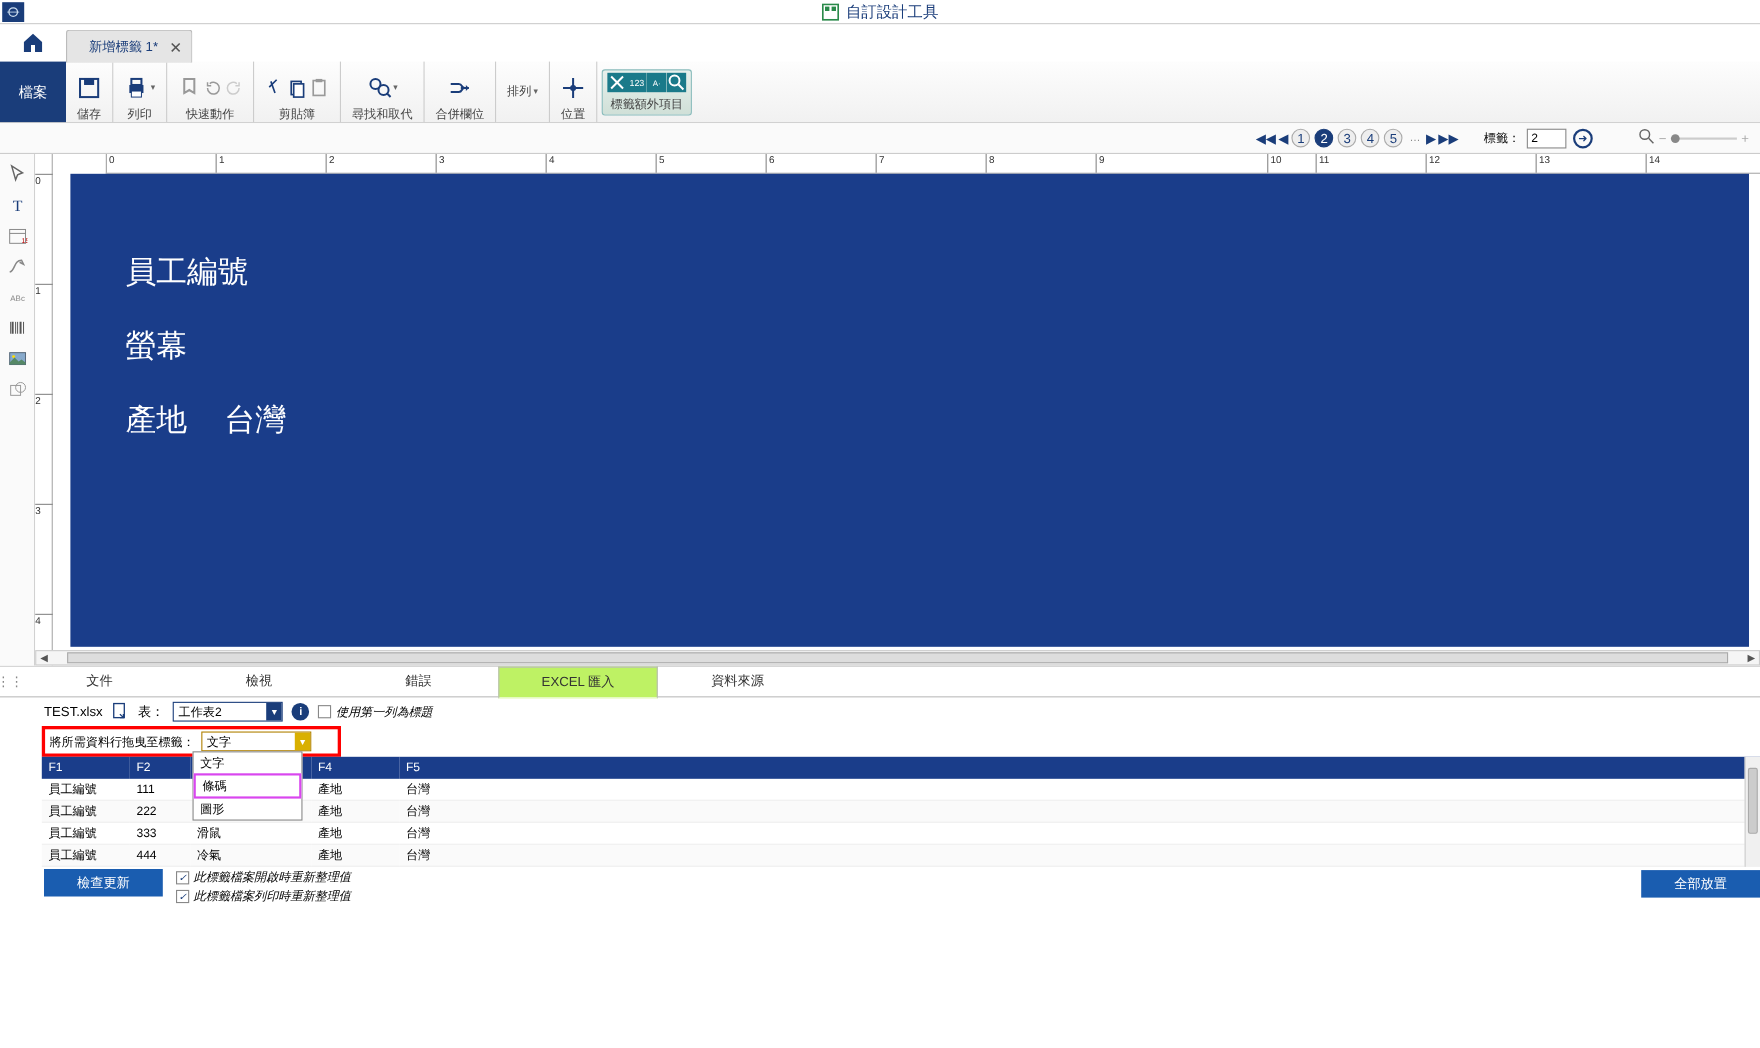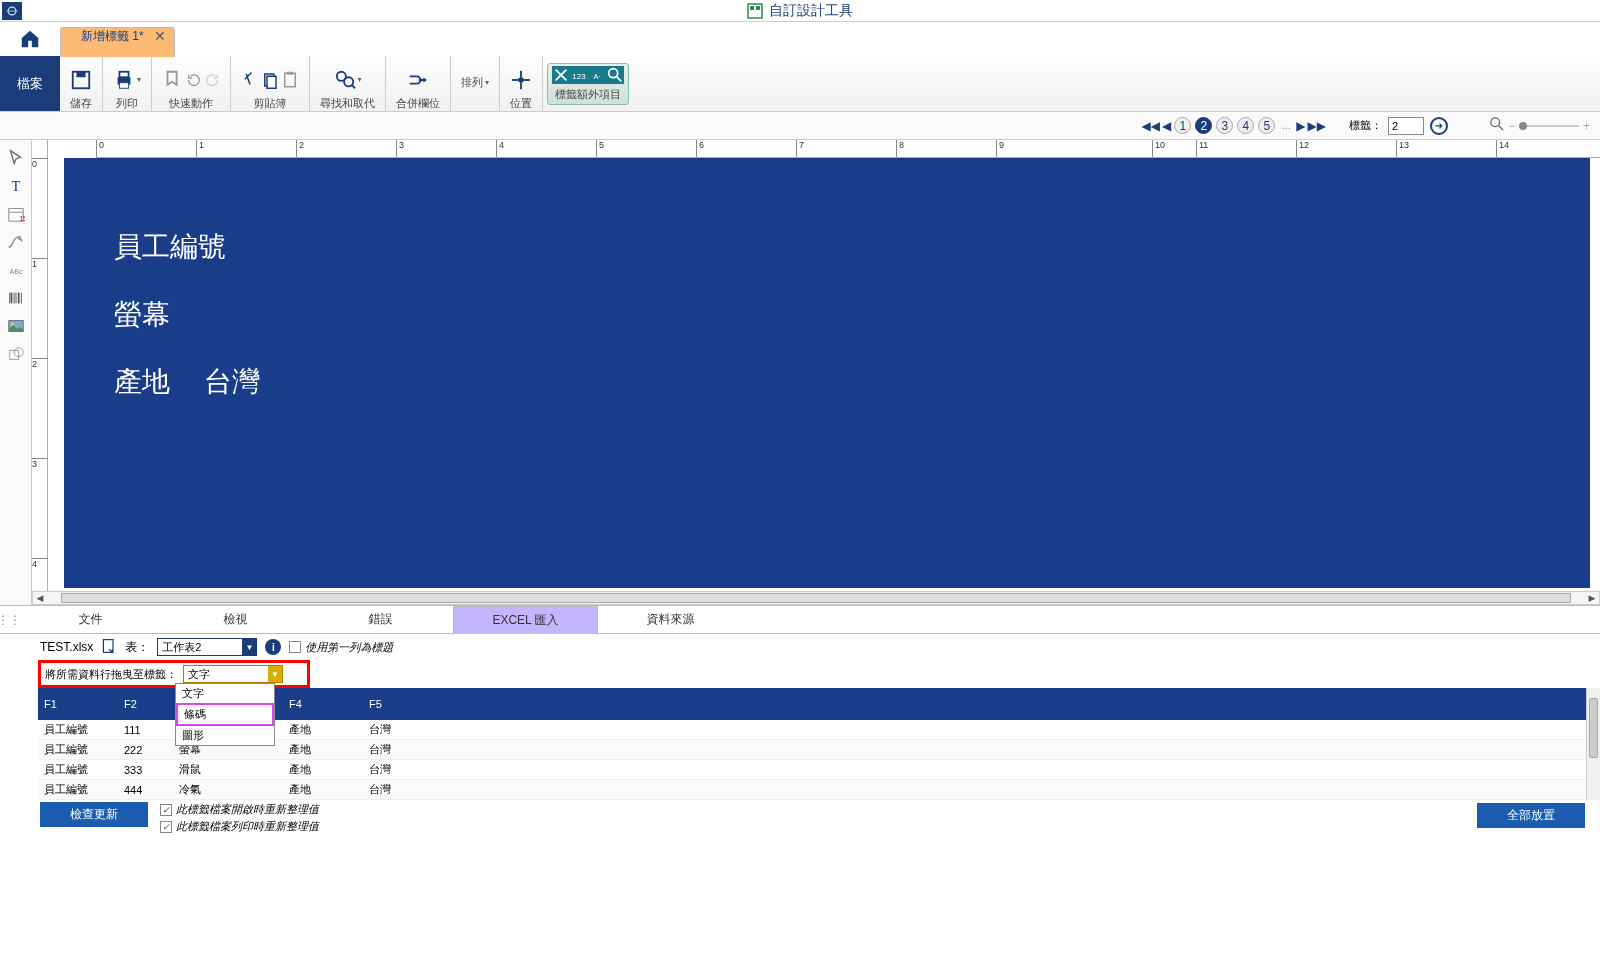--- a/index.html
+++ b/index.html
@@ -9,21 +9,21 @@
 .titlebar { height: 22px; background: #fff; display: flex; align-items: center; position: relative; border-bottom: 1px solid #ccc;}
 .app-icon { width: 20px; height: 18px; background: #1a3d7a; margin-left: 2px; display:flex; align-items:center; justify-content:center;}
 .app-icon svg {display:block;}
 .title-center { position: absolute; left: 50%; transform: translateX(-50%); display: flex; align-items: center; gap: 6px; color: #1a3d7a; font-size: 14px;}
 .title-icon { width: 16px; height: 16px; }
 
 
 .tab-row { height: 34px; background: #fff; display: flex; align-items: flex-end; }
 .home-btn { width: 60px; height: 34px; display: flex; align-items: center; justify-content: center; }
 .home-btn svg { width: 22px; height: 22px; fill: #1a3d7a; }
-.tab { height: 30px; padding: 0 30px 0 20px; display: flex; border: 1px solid #bbb; border-bottom: none; background: #fdba74; color: #1a3d7a; font-size: 12px; position: relative; border-top-left-radius:3px; border-top-right-radius:3px; margin-bottom:-1px;}
+.tab { height: 30px; padding: 0 30px 0 20px; display: flex; align-items: center; border: 1px solid #bbb; border-bottom: none; background: #e5e5e5; color: #1a3d7a; font-size: 12px; position: relative; border-top-left-radius:3px; border-top-right-radius:3px; margin-bottom:-1px;}
 .tab .close { position: absolute; right: 8px; font-size: 14px; color: #555; }
 
 
 .ribbon { height: 56px; background: linear-gradient(#fdfdfd,#f1f1f1); border-bottom: 1px solid #ccc; display: flex; align-items: stretch; }
 .file-btn { width: 60px; background: #1a3d7a; color: #fff; display: flex; align-items: center; justify-content: center; font-size: 13px; }
 .ribbon-group { display: flex; align-items: center; padding: 0 4px; border-right: 1px solid #ccc; }
 .ribbon-item { display: flex; flex-direction: column; align-items: center; justify-content: flex-end; gap: 2px; padding: 0 6px; height: 54px; }
 .ribbon-item .icons { display:flex; gap:2px; align-items:center; justify-content:center; height:28px;}
 .ribbon-item .lbl { font-size: 11px; color: #444; }
 .ribbon-svg { width: 22px; height: 22px; }
@@ -60,50 +60,50 @@
 .canvas-text { position:absolute; color:#fff; font-size:28px; font-family:"Microsoft JhengHei"; }
 .hscroll {position:absolute;left:32px;right:0;bottom:0;height:14px;border:1px solid #ccc;background:#f5f5f5;display:flex;align-items:center;}
 .hscroll .thumb{height:10px;background:#ddd;border:1px solid #aaa;flex:1;margin:0 14px;}
 .hscroll .arr{width:14px;text-align:center;font-size:9px;color:#555;}
 
 
 .bottom { border-top: 1px solid #bbb; }
 .handle{width:18px;display:flex;align-items:center;justify-content:center;color:#888;}
 .btabs { height: 28px; display: flex; border-bottom: 1px solid #bbb; align-items:center;}
 .btab { width: 145px; text-align: center; line-height: 27px; font-size: 12px; color:#333;}
-.btab.active { border: 1px solid #bbb; border-bottom: 1px solid #fff; margin-bottom:-1px; background:#c4b5fd;}
+.btab.active { border: 1px solid #bbb; border-bottom: 1px solid #fff; margin-bottom:-1px; background:#bef264;}
 
 .import-row { height: 26px; display: flex; align-items: center; padding: 0 6px 0 40px; gap: 8px; font-size:12px;}
 .select { border:1px solid #1a3d7a; background:#fff; height:18px; display:flex; align-items:center; padding:0 4px; font-size:11px; position:relative; min-width:90px;}
 .select .arrow{position:absolute;right:0;top:0;width:14px;height:100%;background:#1a3d7a;color:#fff;display:flex;align-items:center;justify-content:center;font-size:8px;}
 .yellow-sel .arrow{background:#d9b000;}
 .info-icon{width:16px;height:16px;border-radius:50%;background:#1a3d7a;color:#fff;display:flex;align-items:center;justify-content:center;font-size:10px;font-weight:bold;}
 .chk{display:flex;align-items:center;gap:4px;font-size:11px;font-style:italic;}
 .chkbox{width:12px;height:12px;border:1px solid #888;display:flex;align-items:center;justify-content:center;font-size:9px;color:#1a3d7a;}
 
 .red-box { border: 3px solid red; margin-left:38px; width:272px; position:relative;}
 .drag-row{height:22px;display:flex;align-items:center;gap:6px;padding:2px 4px;font-size:11px;}
 .yellow-sel{border:1px solid #b08000;width:100px;}
 
 .data-table-wrap{position:relative;}
 .data-table { width:100%; border-collapse:collapse; font-size:11px;}
-.data-table th { background:#1a3d8a; color:#fff; text-align:left; padding:3px 6px; font-weight:normal; height:32px;}
+.data-table th { background:#1a3d8a; color:#fff; text-align:left; padding:3px 6px; font-weight:normal; height:20px;}
 .data-table td { padding:2px 6px; border-bottom:1px solid #eee; height:18px;}
 .data-table tr:nth-child(even) td{background:#fafafa;}
 
 .dropdown-pop{position:absolute;border:1px solid #888;background:#fff;z-index:10;width:100px;font-size:11px;left:134px;top:20px;}
 .dropdown-pop div{padding:2px 6px;}
 .dropdown-pop .hl{border:2px solid #d946ef;background:#fff;}
 
 .vscroll{position:absolute;right:0;top:0;width:14px;bottom:0;background:#f0f0f0;border-left:1px solid #ccc;}
 .vscroll .thumb{position:absolute;left:2px;right:2px;top:10px;height:60px;background:#ccc;border:1px solid #aaa;border-radius:2px;}
 
 .footer{height:30px;display:flex;align-items:flex-start;gap:12px;padding:2px 6px 2px 40px;position:relative;}
 .btn-primary{background:#1a5db0;color:#fff;border:none;padding:4px 30px;font-size:12px;}
-.btn-primary.right{position:absolute;right:15px;bottom:2px;}
+.btn-primary.right{position:absolute;right:0;bottom:2px;}
 .footer-chks{display:flex;flex-direction:column;gap:2px;font-size:11px;}
 </style>
 </head>
 <body>
 
 <div class="titlebar">
   <div class="app-icon">
     <svg viewBox="0 0 20 18" width="16" height="14">
         <rect x="0" y="0" width="20" height="18" fill="#1a3d7a"></rect>
         <circle cx="10" cy="9" r="5" fill="none" stroke="#cde" stroke-width="1.5"></circle>

